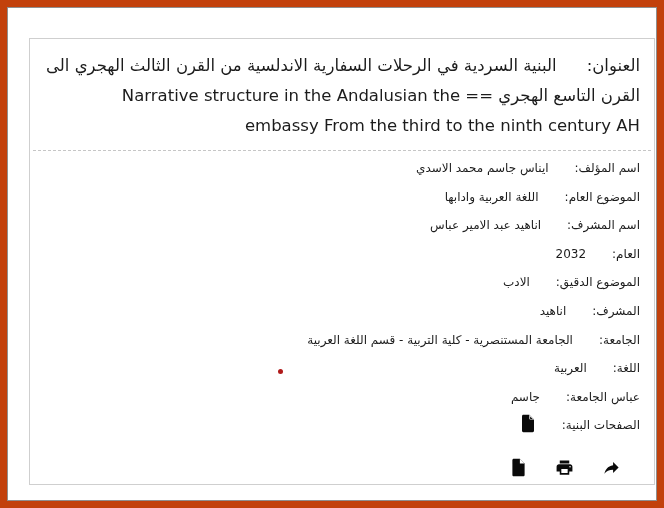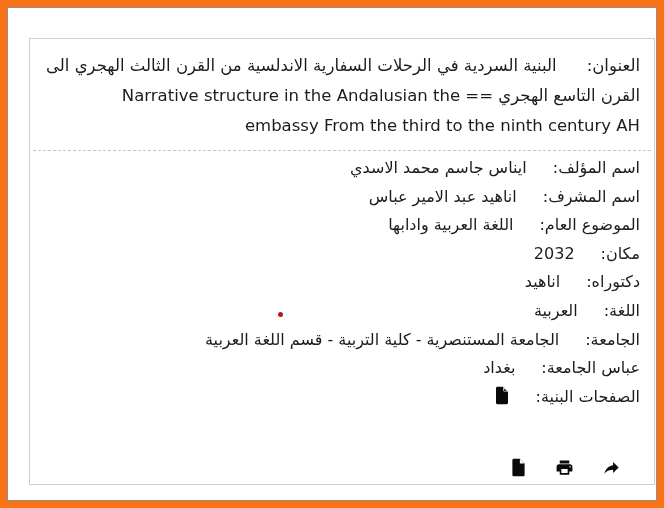--- a/index.html
+++ b/index.html
@@ -9,21 +9,21 @@
     height: 508px;
     background: #ffffff;
     font-family: "DejaVu Sans", sans-serif;
     color: #1c1c1c;
     overflow: hidden;
   }
   .page {
     position: relative;
     width: 664px;
     height: 508px;
-    background: #f97316;
+    background: #c2410c;
   }
   .outer-frame {
     position: absolute;
     inset: 7px;
     border: 1px solid #8f8f8f;
     background: #ffffff;
   }
   .record-card {
     position: absolute;
     left: 21px;
@@ -44,21 +44,21 @@
   .title-label {
     margin-left: 30px;
   }
   .separator {
     border: none;
     border-top: 1px dashed #c6c6c6;
     margin: 9px 3px 3px 3px;
   }
   .fields {
     padding: 0 14px;
-    font-size: 16px;
+    font-size: 12px;
   }
   .field-row {
     line-height: 28.6px;
     white-space: nowrap;
     position: relative;
     text-align: right;
   }
   .field-label {
     margin-left: 26px;
   }
@@ -108,47 +108,50 @@
 
       <hr class="separator">
 
       <div class="fields">
 
         <div class="field-row">
           <span class="field-label">اسم المؤلف:</span><span>ايناس جاسم محمد الاسدي</span>
         </div>
 
         <div class="field-row">
+          <span class="field-label">الموضوع العام:</span><span>اللغة العربية وادابها</span>
+        </div>
+
+        <div class="field-row">
           <span class="field-label">اسم المشرف:</span><span>اناهيد عبد الامير عباس</span>
         </div>
 
         <div class="field-row">
-          <span class="field-label">الموضوع العام:</span><span>اللغة العربية وادابها</span>
+          <span class="field-label">العام:</span><span>2032</span>
         </div>
 
         <div class="field-row">
-          <span class="field-label">مكان:</span><span>2032</span>
+          <span class="field-label">الموضوع الدقيق:</span><span>الادب</span>
         </div>
 
+        <div class="field-row">
+          <span class="field-label">المشرف:</span><span>اناهيد</span>
+        </div>
 
         <div class="field-row">
-          <span class="field-label">دكتوراه:</span><span>اناهيد</span>
+          <span class="field-label">الجامعة:</span><span>الجامعة المستنصرية - كلية التربية - قسم اللغة العربية</span>
         </div>
 
         <div class="field-row">
           <span class="field-label">اللغة:</span><span>العربية</span>
           <span class="red-dot"></span>
         </div>
 
         <div class="field-row">
-          <span class="field-label">الجامعة:</span><span>الجامعة المستنصرية - كلية التربية - قسم اللغة العربية</span>
-        </div>
-
-        <div class="field-row">
-          <span class="field-label">عباس الجامعة:</span><span>بغداد</span>
+          <span class="field-label">عباس الجامعة:</span><span>جاسم</span>
         </div>
 
         <div class="field-row">
           <span class="field-label">الصفحات البنية:</span><span class="inline-file-icon"><svg width="16" height="19" viewBox="0 0 24 28" fill="none">
                 <path d="M14 1H5c-1.1 0-2 .9-2 2v22c0 1.1.9 2 2 2h14c1.1 0 2-.9 2-2V8l-7-7z" fill="#0a0a0a"></path>
                 <path d="M14 1l7 7h-5.5c-.83 0-1.5-.67-1.5-1.5V1z" fill="#ffffff"></path>
                 <path d="M15.2 3.4l3.9 3.9h-3.9V3.4z" fill="#0a0a0a"></path>
               </svg></span>
         </div>
 

